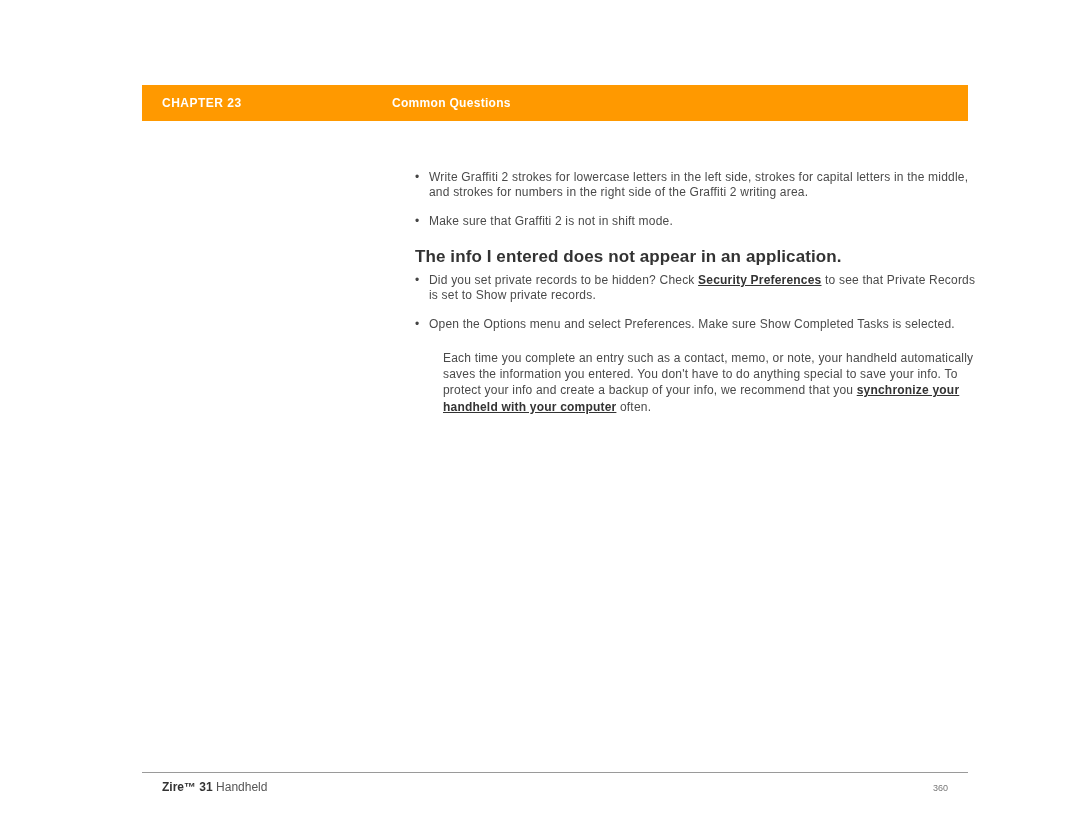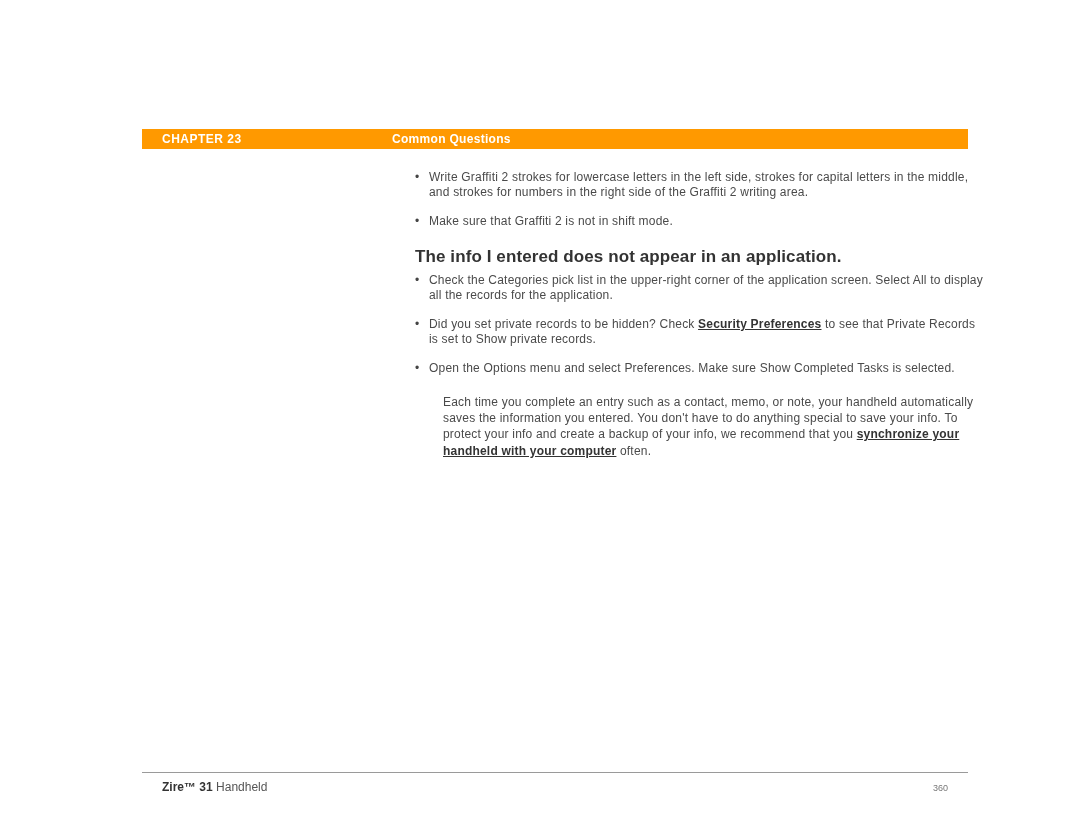--- a/index.html
+++ b/index.html
@@ -3,28 +3,27 @@
 <meta charset="utf-8">
 <style>
   * { box-sizing: border-box; margin: 0; padding: 0; }
   html, body { width: 1080px; height: 834px; background: #ffffff; font-family: Arial, Helvetica, sans-serif; color: #333; }
   .page { position: relative; width: 1080px; height: 834px; }
   .header-bar {
     position: absolute;
     top: 85px;
     left: 142px;
     width: 826px;
-    height: 20px;
+    height: 36px;
     background: #ff9900;
     display: flex;
     align-items: center;
     color: #fff;
     font-size: 12px;
     font-weight: bold;
-    margin-top: 44px;
   }
   .header-chapter { margin-left: 20px; width: 230px; letter-spacing: 0.5px; }
   .header-title { letter-spacing: 0.3px; }
   .content {
     position: absolute;
     top: 170px;
     left: 415px;
     width: 570px;
     font-size: 12px;
     color: #4a4a4a;
@@ -69,21 +68,20 @@
 
   <div class="content">
 
     <ul class="bullets">
       <li>Write Graffiti 2 strokes for lowercase letters in the left side, strokes for capital letters in the middle, and strokes for numbers in the right side of the Graffiti 2 writing area.</li>
       <li>Make sure that Graffiti 2 is not in shift mode.</li>
     </ul>
 
     <div class="qheading">The info I entered does not appear in an application.</div>
     <ul class="bullets">
-      <li>Check the Categories pick list in the upper-right corner of the application screen. Select All to display all the records for the application.</li>
       <li>
         <span>Did you set private records to be hidden? Check </span><a class="link">Security Preferences</a><span> to see that Private Records is set to Show private records.</span>
       </li>
       <li>Open the Options menu and select Preferences. Make sure Show Completed Tasks is selected.</li>
     </ul>
 
     <div class="para">
       <span>Each time you complete an entry such as a contact, memo, or note, your handheld automatically saves the information you entered. You don't have to do anything special to save your info. To protect your info and create a backup of your info, we recommend that you </span><a class="link">synchronize your handheld with your computer</a><span> often.</span>
     </div>
 

